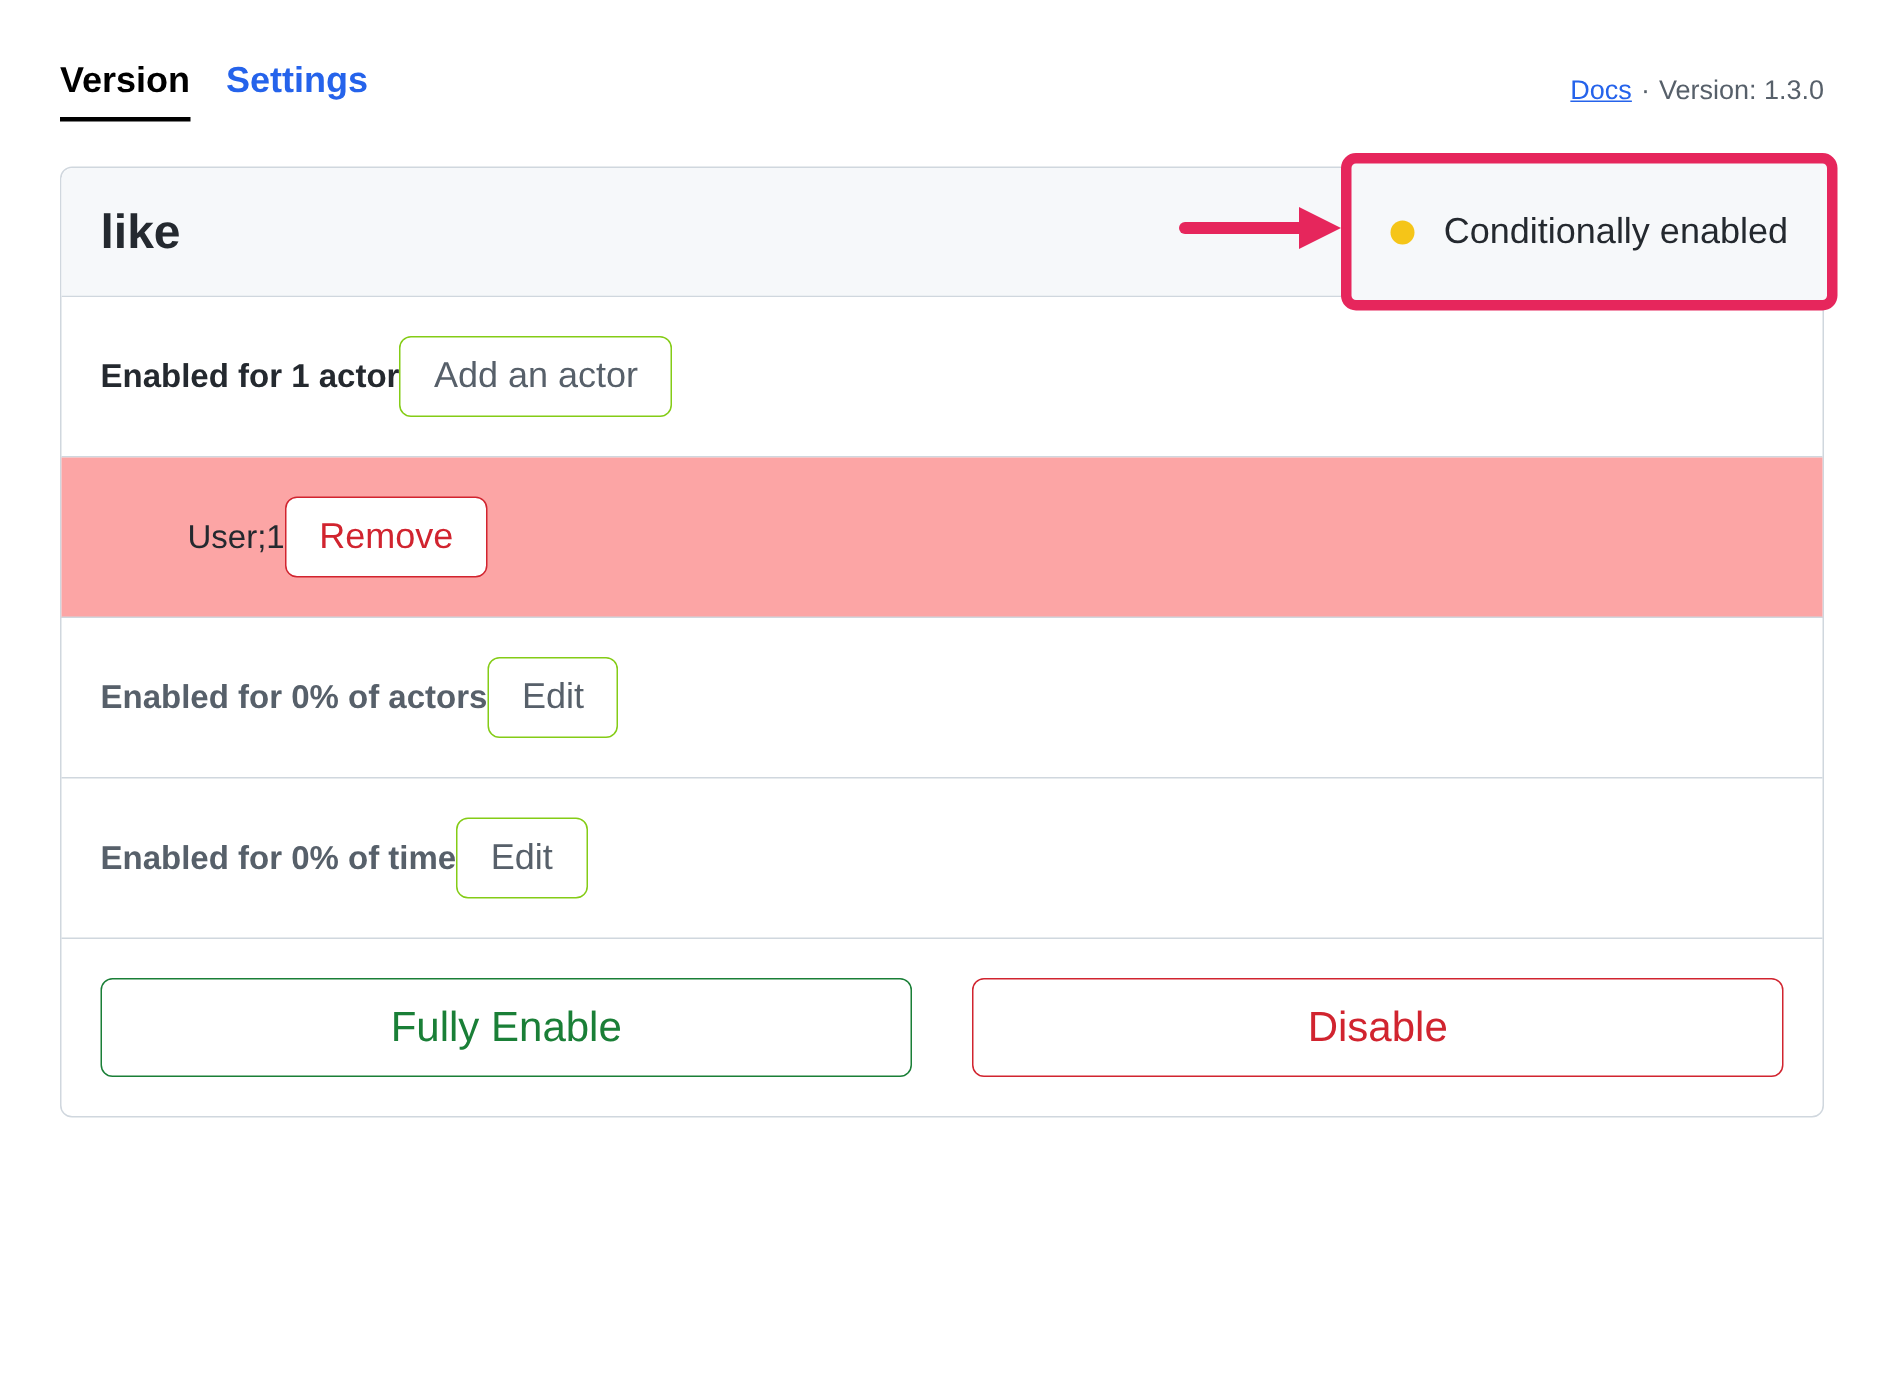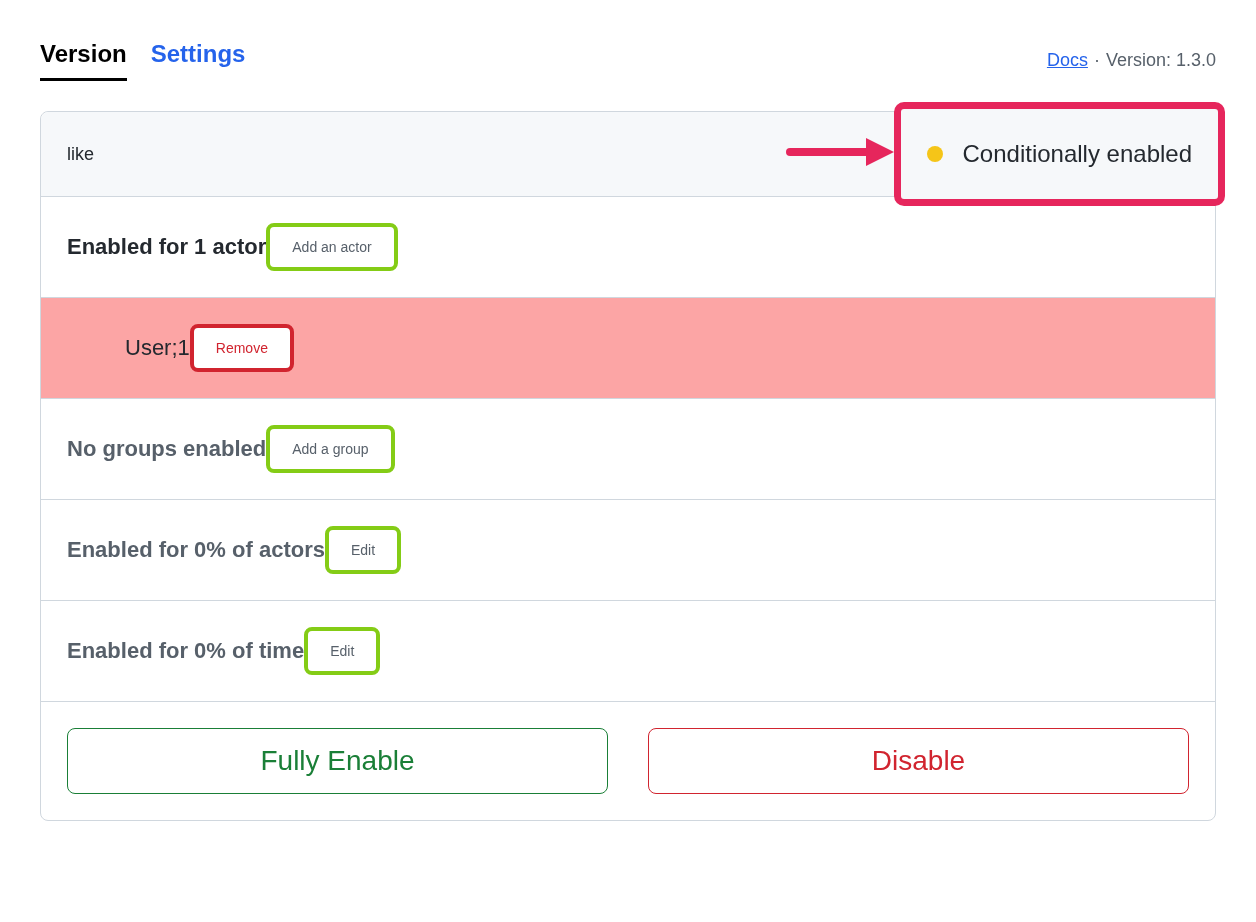--- a/index.html
+++ b/index.html
@@ -58,22 +58,22 @@
       justify-content: space-between;
       align-items: center;
       padding: 22px 26px;
       background: #f6f8fa;
       border-bottom: 1px solid #d0d7de;
       border-top-left-radius: 8px;
       border-top-right-radius: 8px;
       position: relative;
     }
     .feature-name {
-      font-size: 18px;
-      font-weight: 400;
+      font-size: 32px;
+      font-weight: 700;
       color: #24292f;
     }
     .arrow {
       color: #e6265c;
     }
     .status-badge-box {
       border: 7px solid #e6265c;
       border-radius: 10px;
       padding: 22px 26px;
       display: flex;
@@ -118,23 +118,23 @@
     }
     .row-label.dark {
       color: #24292f;
     }
     .actor-name {
       font-size: 22px;
       color: #24292f;
       font-weight: 400;
     }
     .btn {
-      font-size: 14px;
+      font-size: 24px;
       padding: 12px 22px;
-      border: 4px solid #84cc16;
+      border: 1px solid #84cc16;
       background: #fff;
       border-radius: 8px;
       color: #57606a;
       cursor: pointer;
       font-family: inherit;
     }
     .btn.remove {
       border-color: #d1242f;
       color: #d1242f;
     }
@@ -206,24 +206,20 @@
   <div class="row">
     <span class="row-label dark">Enabled for 1 actor</span>
     <button class="btn">Add an actor</button>
   </div>
 
   <div class="row actor-item">
     <span class="actor-name">User;1</span>
     <button class="btn remove">Remove</button>
   </div>
 
-  <div class="row">
-    <span class="row-label">No groups enabled</span>
-    <button class="btn">Add a group</button>
-  </div>
 
   <div class="row">
     <span class="row-label">Enabled for 0% of actors</span>
     <button class="btn">Edit</button>
   </div>
 
   <div class="row" style="border-bottom:1px solid #d0d7de;">
     <span class="row-label">Enabled for 0% of time</span>
     <button class="btn">Edit</button>
   </div>

